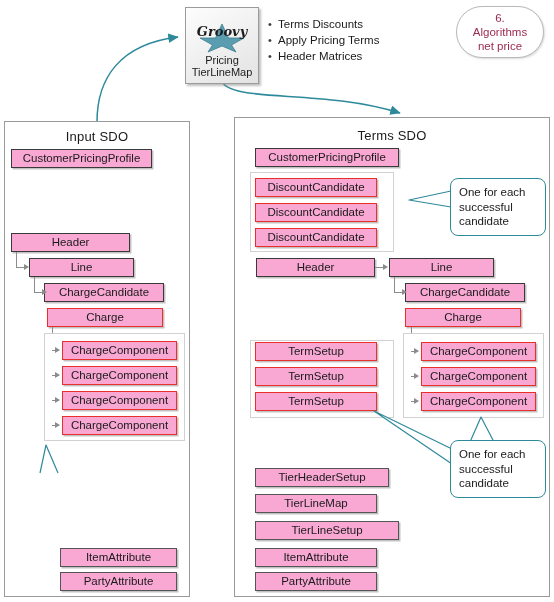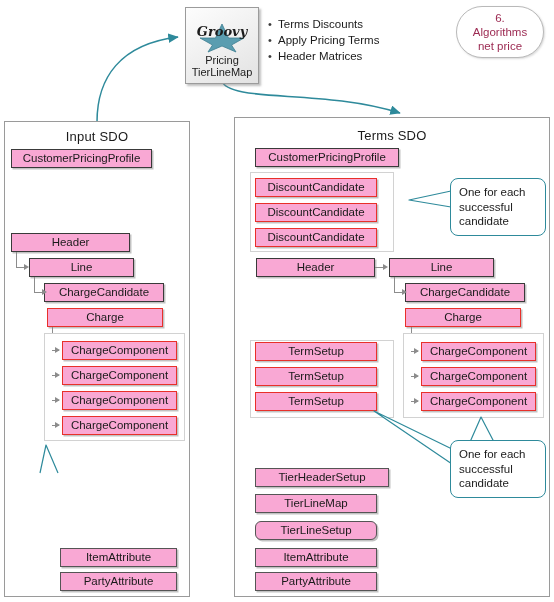--- a/index.html
+++ b/index.html
@@ -335,21 +335,21 @@
   <div class="abs callout" style="left:450px; top:440px; width:96px; height:58px; z-index:6;">
     <span>One for each successful candidate</span>
   </div>
 
   <div class="abs ebox thin" style="left:255px; top:468px; width:134px; height:19px;">
     <span>TierHeaderSetup</span>
   </div>
   <div class="abs ebox thin" style="left:255px; top:494px; width:122px; height:19px;">
     <span>TierLineMap</span>
   </div>
-  <div class="abs ebox thin" style="left:255px; top:521px; width:122px; height:19px;border-radius:6px;">
+  <div class="abs ebox thin" style="left:255px; top:521px; width:144px; height:19px;">
     <span>TierLineSetup</span>
   </div>
   <div class="abs ebox thin" style="left:255px; top:548px; width:122px; height:19px;">
     <span>ItemAttribute</span>
   </div>
   <div class="abs ebox thin" style="left:255px; top:572px; width:122px; height:19px;">
     <span>PartyAttribute</span>
   </div>
 
 </div>

